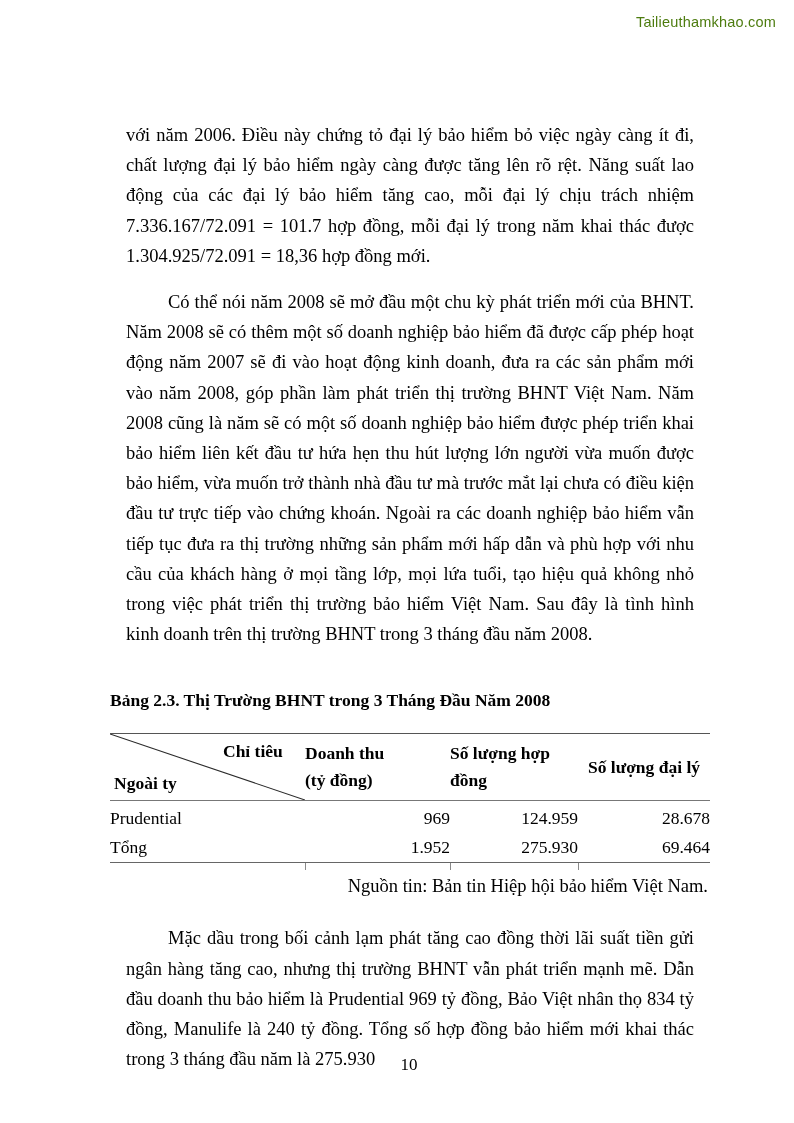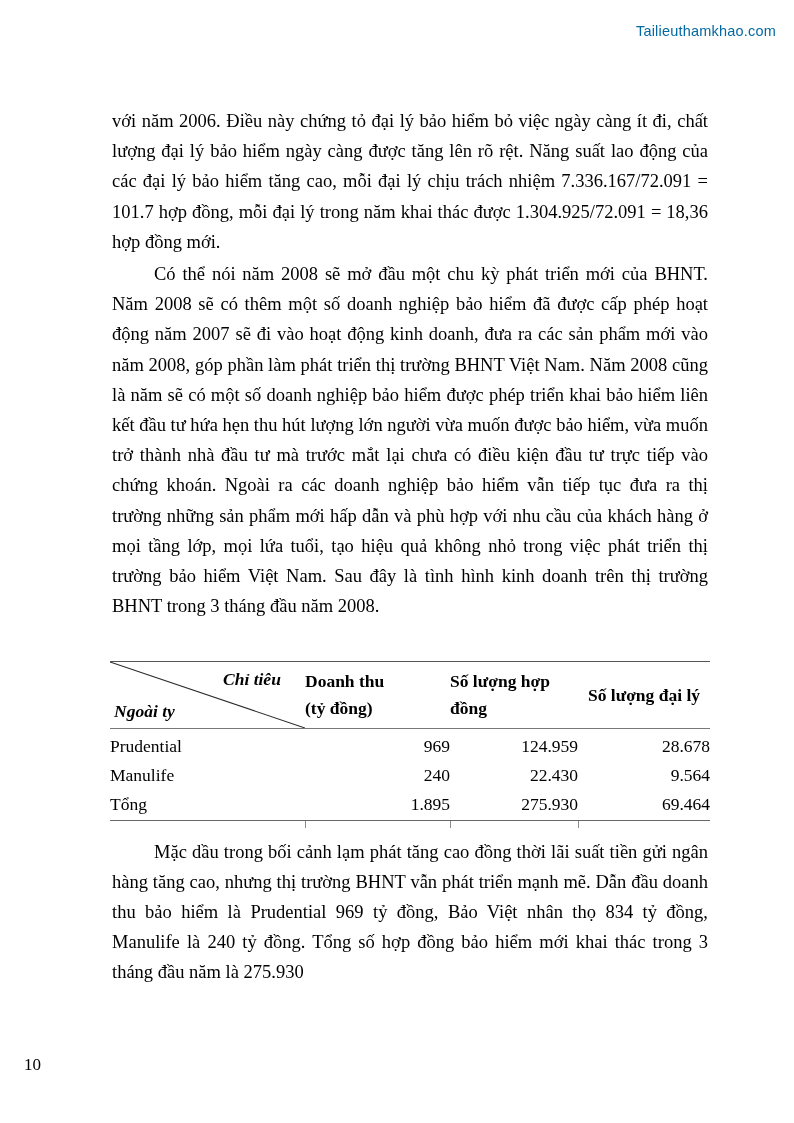--- a/index.html
+++ b/index.html
@@ -15,36 +15,36 @@
   .page {
     position: relative;
     width: 794px;
     height: 1123px;
     background: #ffffff;
     box-sizing: border-box;
     overflow: hidden;
   }
   .watermark {
     position: absolute;
-    top: 23px;
+    top: 14px;
     right: 18px;
     font-family: "Liberation Sans", "DejaVu Sans", sans-serif;
     font-size: 14.5px;
     letter-spacing: 0.2px;
-    color: #0369a1;
+    color: #4d7c0f;
     user-select: none;
   }
   .content {
     position: absolute;
     left: 110px;
     top: 104px;
     width: 600px;
   }
   p.body-text {
-    margin: 2px;
+    margin: 16px;
     font-size: 18.5px;
     line-height: 30.2px;
     text-align: justify;
     text-justify: inter-word;
     -webkit-hyphens: none;
     hyphens: none;
   }
   p.body-text.indent {
     text-indent: 42px;
   }
@@ -80,21 +80,20 @@
     border-bottom: 1.3px solid #777;
     height: 66px;
     line-height: 27px;
   }
   table.data-table thead th .hdr2 {
     display: block;
   }
   th.th-corner {
     position: relative;
     text-align: left;
-    font-style: italic;
   }
   th.th-corner .chi-tieu {
     position: absolute;
     left: 113px;
     top: 4px;
     white-space: nowrap;
   }
   th.th-corner .cong-ty {
     position: absolute;
     left: 4px;
@@ -143,40 +142,41 @@
     line-height: 30.2px;
     text-align: right;
     padding-right: 2px;
   }
 
   .page-number {
     position: absolute;
     left: 0;
     right: 0;
     top: 1055px;
-    text-align: left;
+    text-align: center;
     font-size: 17px;
     padding-left: 24px;
   }
 </style>
 </head>
 <body>
 
 <div class="page">
 
   <div class="watermark">Tailieuthamkhao.com</div>
 
   <div class="content">
 
     <p class="body-text">với năm 2006. Điều này chứng tỏ đại lý bảo hiểm bỏ việc ngày càng ít đi, chất lượng đại lý bảo hiểm ngày càng được tăng lên rõ rệt. Năng suất lao động của các đại lý bảo hiểm tăng cao, mỗi đại lý chịu trách nhiệm 7.336.167/72.091 = 101.7 hợp đồng, mỗi đại lý trong năm khai thác được 1.304.925/72.091 = 18,36 hợp đồng mới.</p>
 
     <p class="body-text indent">Có thể nói năm 2008 sẽ mở đầu một chu kỳ phát triển mới của BHNT. Năm 2008 sẽ có thêm một số doanh nghiệp bảo hiểm đã được cấp phép hoạt động năm 2007 sẽ đi vào hoạt động kinh doanh, đưa ra các sản phẩm mới vào năm 2008, góp phần làm phát triển thị trường BHNT Việt Nam. Năm 2008 cũng là năm sẽ có một số doanh nghiệp bảo hiểm được phép triển khai bảo hiểm liên kết đầu tư hứa hẹn thu hút lượng lớn người vừa muốn được bảo hiểm, vừa muốn trở thành nhà đầu tư mà trước mắt lại chưa có điều kiện đầu tư trực tiếp vào chứng khoán. Ngoài ra các doanh nghiệp bảo hiểm vẫn tiếp tục đưa ra thị trường những sản phẩm mới hấp dẫn và phù hợp với nhu cầu của khách hàng ở mọi tầng lớp, mọi lứa tuổi, tạo hiệu quả không nhỏ trong việc phát triển thị trường bảo hiểm Việt Nam. Sau đây là tình hình kinh doanh trên thị trường BHNT trong 3 tháng đầu năm 2008.</p>
 
     <div style="height:20px"></div>
 
+    <p class="table-caption">Bảng 2.3. Thị Trường BHNT trong 3 Tháng Đầu Năm 2008</p>
 
     <div style="height:18px"></div>
 
     <div class="tbl-wrap">
       <table class="data-table">
         <colgroup>
           <col class="c0">
             <col class="c1">
             <col class="c2">
             <col class="c3">
@@ -204,40 +204,35 @@
           </tr>
         </thead>
         <tbody>
           <tr>
             <td class="c-name">Prudential</td>
             <td class="c-val">969</td>
             <td class="c-val">124.959</td>
             <td class="c-val">28.678</td>
           </tr>
           <tr>
-            <td class="c-name">Manulife</td>
-            <td class="c-val">240</td>
-            <td class="c-val">22.430</td>
-            <td class="c-val">9.564</td>
-          </tr>
-          <tr>
             <td class="c-name">Tổng</td>
-            <td class="c-val">1.895</td>
+            <td class="c-val">1.952</td>
             <td class="c-val">275.930</td>
             <td class="c-val">69.464</td>
           </tr>
         </tbody>
       </table>
       <div class="tbl-bottom-line">
         <div class="stub" style="left:195px"></div>
         <div class="stub" style="left:340px"></div>
         <div class="stub" style="left:468px"></div>
       </div>
     </div>
 
+    <p class="source-note">Nguồn tin: Bản tin Hiệp hội bảo hiểm Việt Nam.</p>
 
     <div style="height:6px"></div>
 
     <p class="body-text indent">Mặc dầu trong bối cảnh lạm phát tăng cao đồng thời lãi suất tiền gửi ngân hàng tăng cao, nhưng thị trường BHNT vẫn phát triển mạnh mẽ. Dẫn đầu doanh thu bảo hiểm là Prudential 969 tỷ đồng, Bảo Việt nhân thọ 834 tỷ đồng, Manulife là 240 tỷ đồng. Tổng số hợp đồng bảo hiểm mới khai thác trong 3 tháng đầu năm là 275.930</p>
 
   </div>
 
   <div class="page-number">10</div>
 
 </div>

